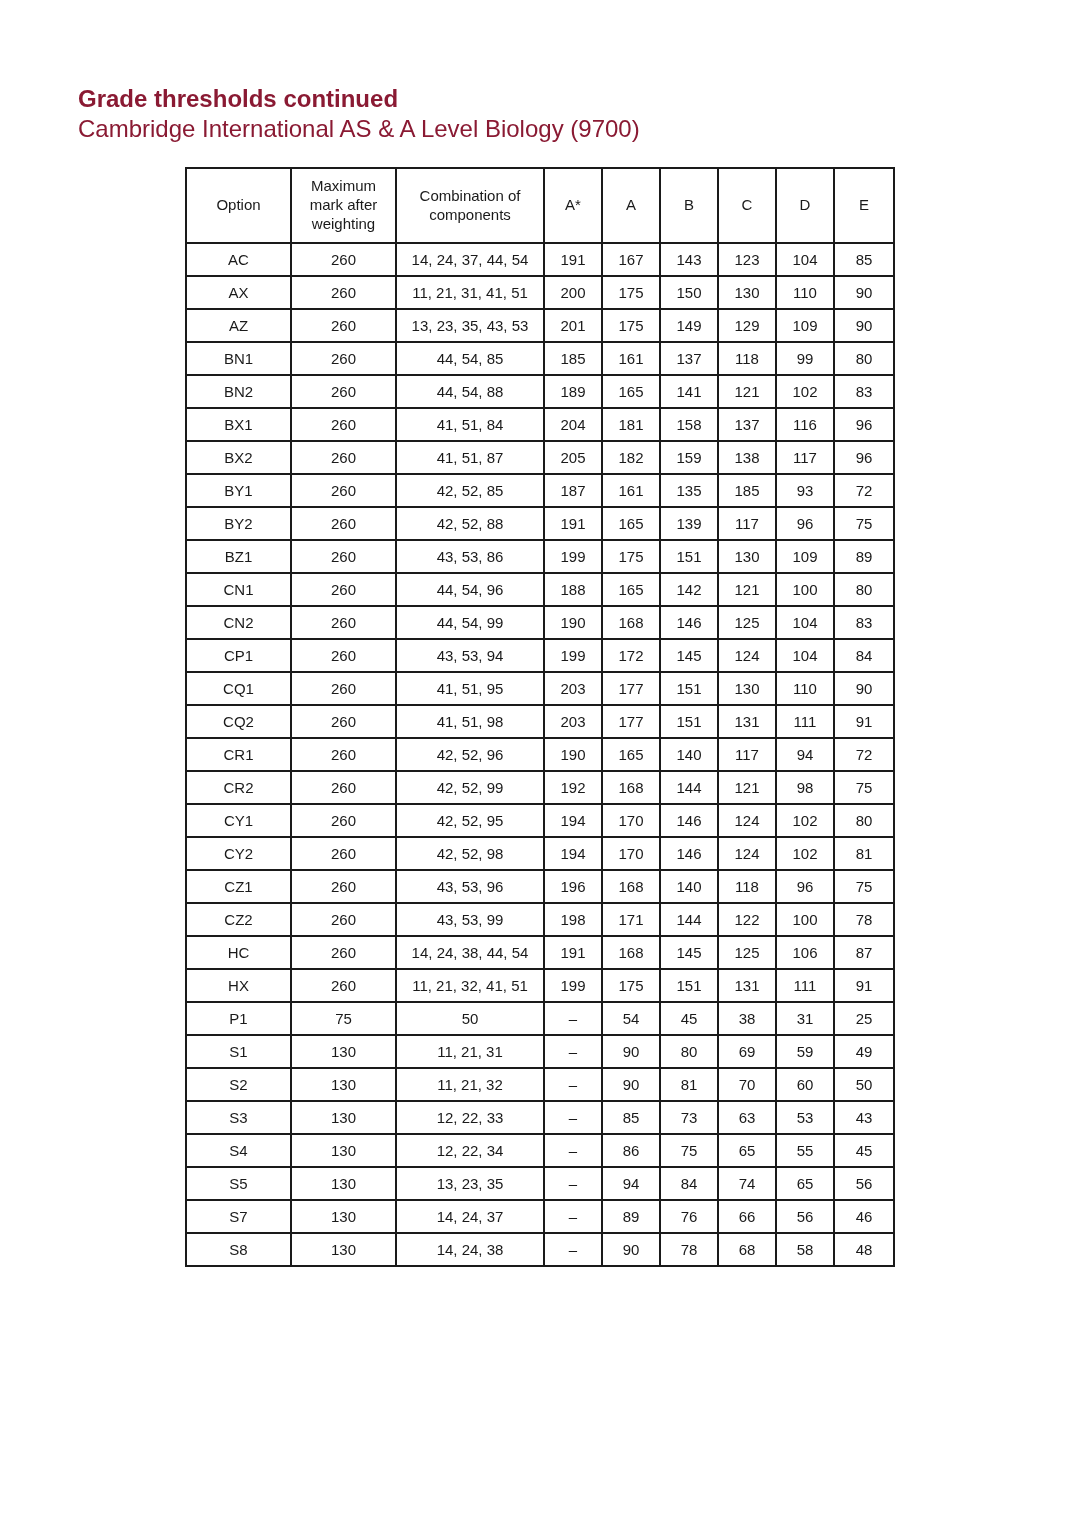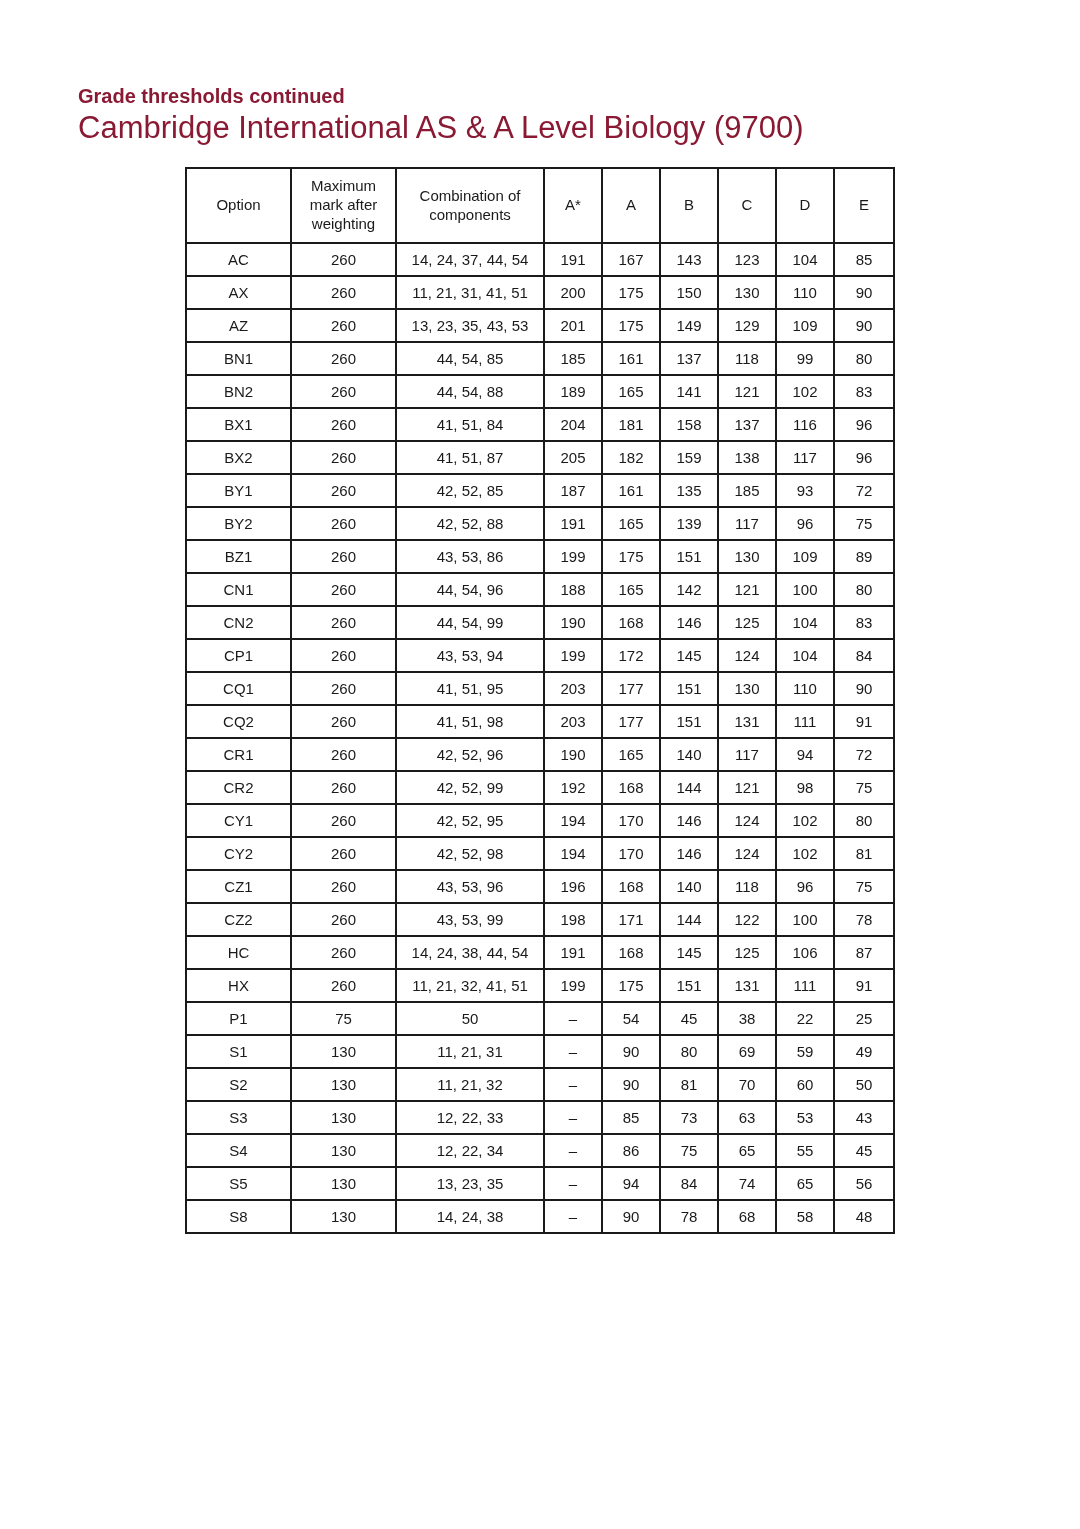--- a/index.html
+++ b/index.html
@@ -14,27 +14,27 @@
     height: 1529px;
     background: #ffffff;
   }
   .heading-block {
     position: absolute;
     left: 78px;
     top: 84px;
   }
   .doc-title {
     color: #8a1a33;
-    font-size: 20px;
+    font-size: 24px;
     font-weight: bold;
     line-height: 1.25;
   }
   .doc-subtitle {
     color: #8a1a33;
-    font-size: 31px;
+    font-size: 24px;
     font-weight: normal;
     line-height: 1.25;
   }
   table.thresholds {
     position: absolute;
     left: 185px;
     top: 167px;
     border-collapse: collapse;
     table-layout: fixed;
     font-size: 15px;
@@ -352,21 +352,21 @@
           <td>91</td>
         </tr>
         <tr>
           <td>P1</td>
           <td>75</td>
           <td>50</td>
           <td>–</td>
           <td>54</td>
           <td>45</td>
           <td>38</td>
-          <td>22</td>
+          <td>31</td>
           <td>25</td>
         </tr>
         <tr>
           <td>S1</td>
           <td>130</td>
           <td>11, 21, 31</td>
           <td>–</td>
           <td>90</td>
           <td>80</td>
           <td>69</td>
@@ -409,20 +409,31 @@
         <tr>
           <td>S5</td>
           <td>130</td>
           <td>13, 23, 35</td>
           <td>–</td>
           <td>94</td>
           <td>84</td>
           <td>74</td>
           <td>65</td>
           <td>56</td>
+        </tr>
+        <tr>
+          <td>S7</td>
+          <td>130</td>
+          <td>14, 24, 37</td>
+          <td>–</td>
+          <td>89</td>
+          <td>76</td>
+          <td>66</td>
+          <td>56</td>
+          <td>46</td>
         </tr>
         <tr>
           <td>S8</td>
           <td>130</td>
           <td>14, 24, 38</td>
           <td>–</td>
           <td>90</td>
           <td>78</td>
           <td>68</td>
           <td>58</td>

